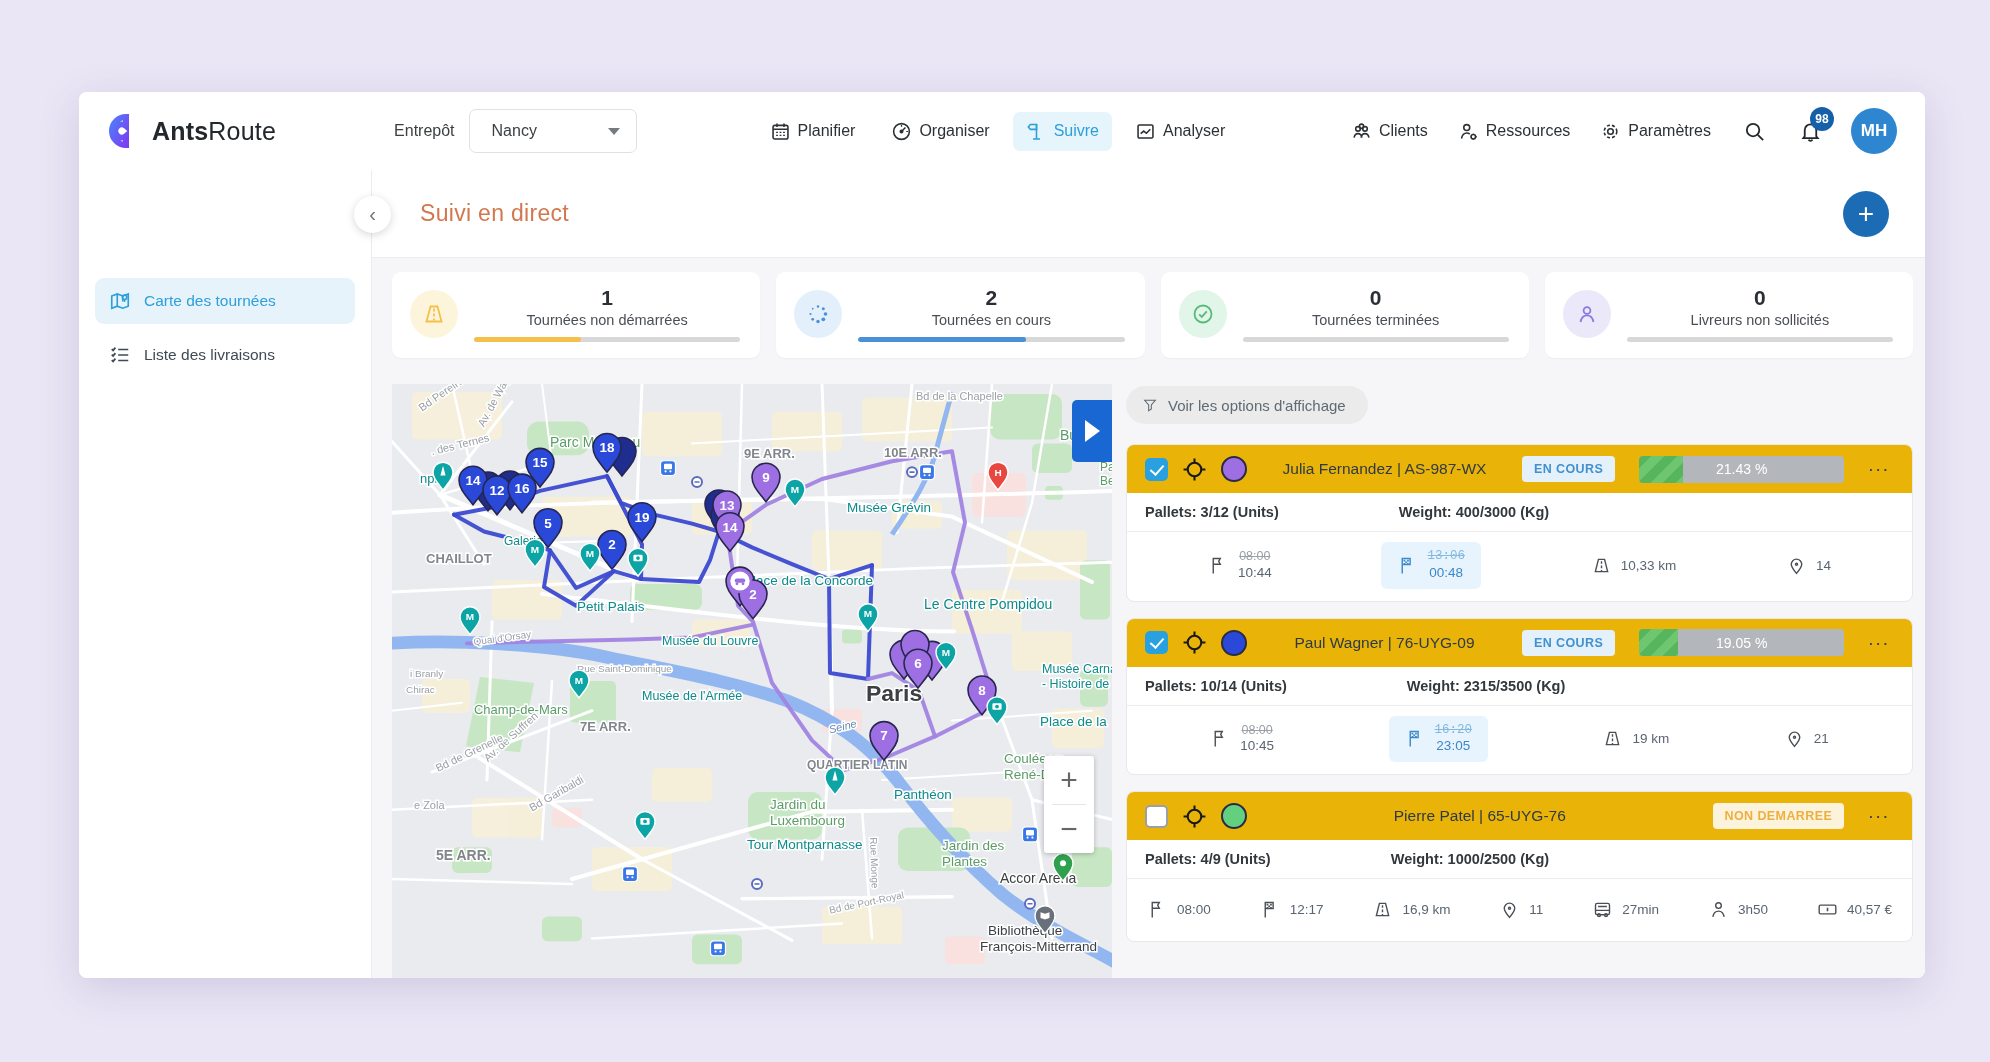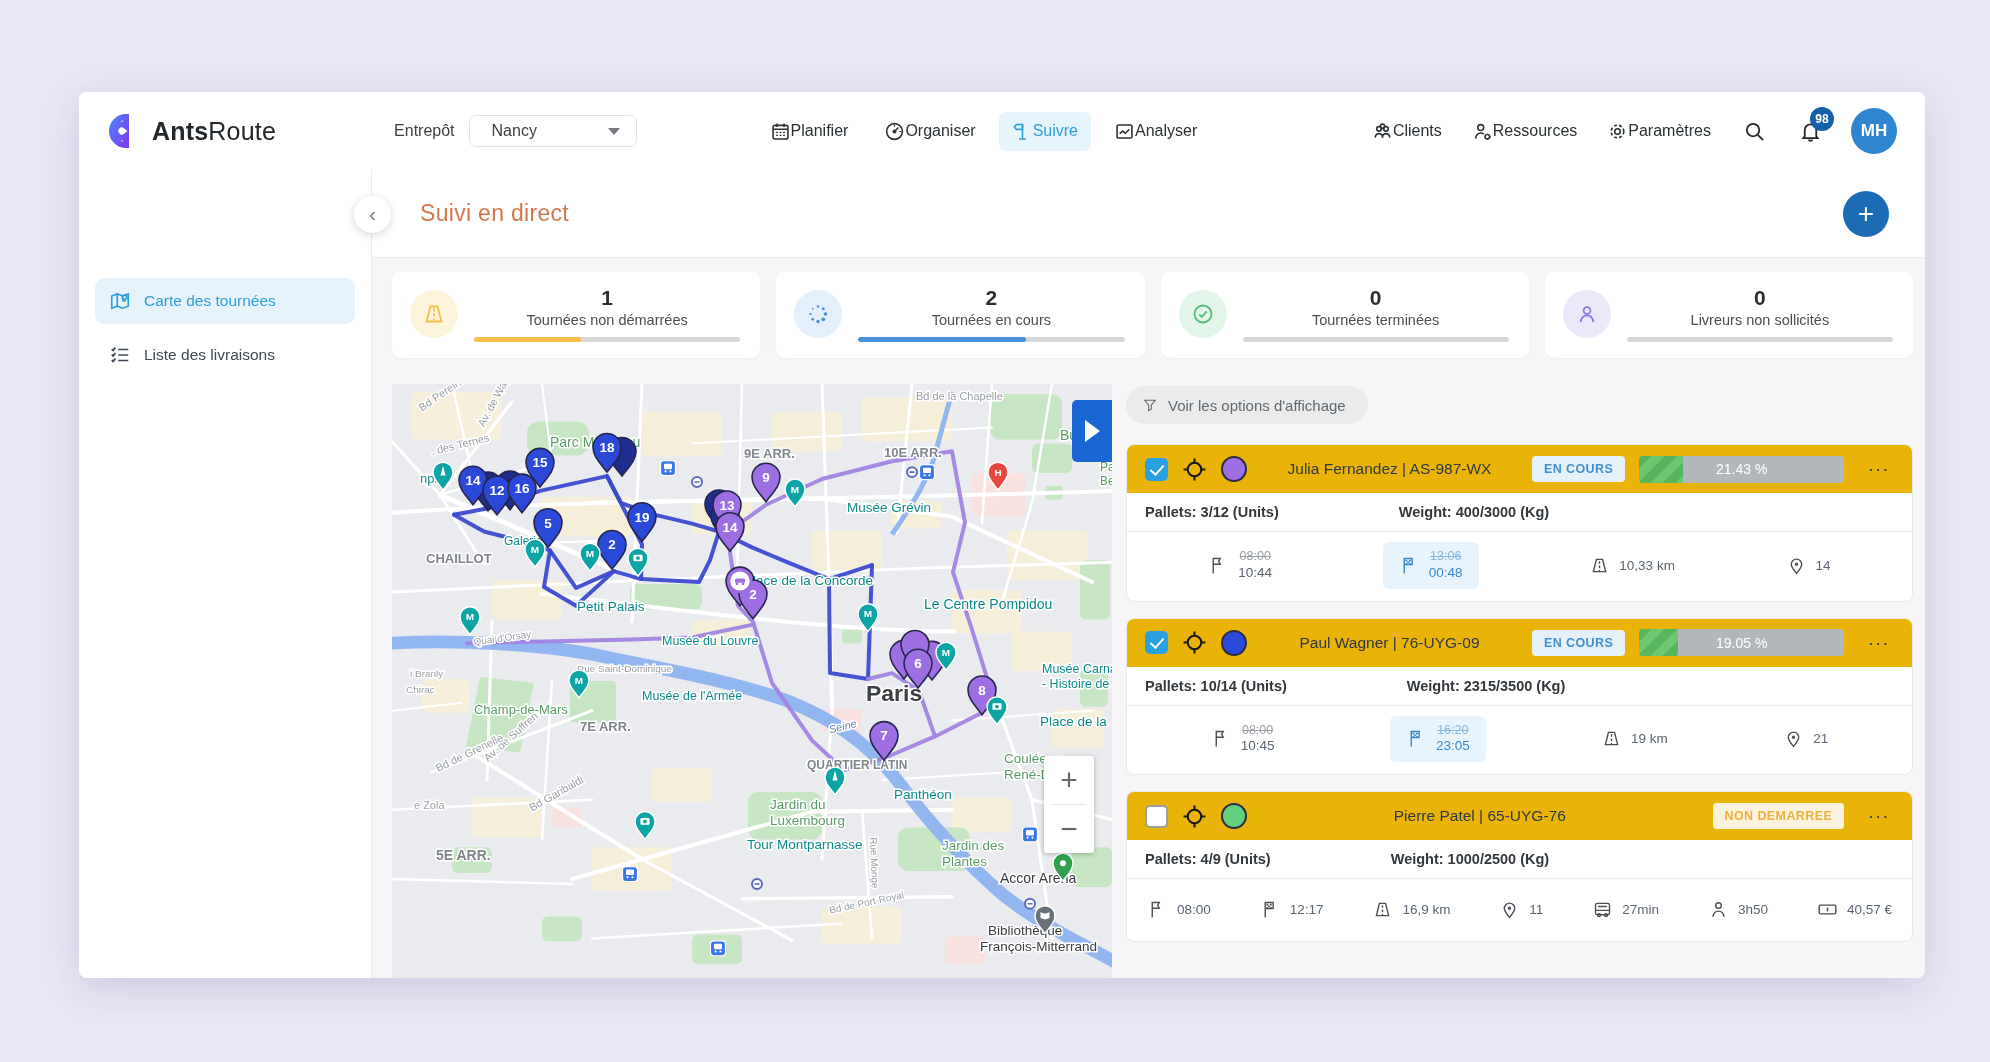--- a/index.html
+++ b/index.html
@@ -10,25 +10,25 @@
 
   
   .navbar { height:78px; display:flex; align-items:center; padding:0 28px 0 30px; background:#fff; position:relative; z-index:5; }
   .brand { display:flex; align-items:center; gap:9px; }
   .brand-logo { width:34px; height:34px; }
   .brand-text { font-size:25px; color:#23282d; letter-spacing:.2px; }
   .brand-text b { font-weight:700; }
   .brand-text span.light { font-weight:300; }
   .warehouse { display:flex; align-items:center; gap:14px; margin-left:118px; }
   .warehouse-label { font-size:16px; color:#3c4043; }
-  .select-box { width:168px; height:32px; border:1px solid #dfe1e5; border-radius:7px; display:flex; align-items:center;
+  .select-box { width:168px; height:44px; border:1px solid #dfe1e5; border-radius:7px; display:flex; align-items:center;
     justify-content:space-between; padding:0 16px 0 22px; font-size:16px; color:#3c4043; background:#fff; cursor:pointer; }
   .caret { width:0; height:0; border-left:6px solid transparent; border-right:6px solid transparent; border-top:7px solid #757a80; }
   .main-nav { display:flex; align-items:center; gap:10px; margin-left:120px; }
-  .nav-item { display:flex; align-items:center; font-size:16px; color:#2b3135; padding:9px 13px; border-radius:7px; cursor:pointer; white-space:nowrap; }
+  .nav-item { display:flex; align-items:center; gap:7px; font-size:16px; color:#2b3135; padding:9px 13px; border-radius:7px; cursor:pointer; white-space:nowrap; }
   .nav-item svg { width:21px; height:21px; stroke:#2b3135; fill:none; stroke-width:1.8; }
   .nav-item.active { background:#e6f4fb; color:#2d9fdb; }
   .nav-item.active svg { stroke:#2d9fdb; }
   .nav-right { display:flex; align-items:center; gap:26px; margin-left:auto; }
   .nav-right .nav-item { padding:6px 2px; }
   .icon-btn { width:30px; height:30px; display:flex; align-items:center; justify-content:center; cursor:pointer; position:relative; }
   .icon-btn svg { width:23px; height:23px; stroke:#23282d; fill:none; stroke-width:1.9; }
   .badge { position:absolute; top:-9px; right:-9px; min-width:24px; height:24px; background:#1660a9; color:#fff;
     border-radius:50%; font-size:12px; font-weight:700; display:flex; align-items:center; justify-content:center; padding:0 4px; }
   .avatar { width:46px; height:46px; border-radius:50%; background:#2e86d1; color:#fff; font-size:17px; font-weight:700;
@@ -84,34 +84,34 @@
   .checkbox { width:23px; height:23px; border-radius:5px; border:2px solid #9aa0a6; background:#fff; flex:none; position:relative; cursor:pointer; }
   .checkbox.checked { background:#29a0e0; border-color:#29a0e0; }
   .checkbox.checked:after { content:""; position:absolute; left:6px; top:2px; width:6px; height:11px; border:solid #fff; border-width:0 2.5px 2.5px 0; transform:rotate(42deg); }
   .crosshair { width:25px; height:25px; flex:none; cursor:pointer; }
   .crosshair svg { width:100%; height:100%; stroke:#17191c; fill:none; stroke-width:2; }
   .color-dot { width:26px; height:26px; border-radius:50%; border:2px solid #2b2b45; flex:none; }
   .driver-name { font-size:15.5px; color:#2e3a45; flex:1; min-width:0; white-space:nowrap; overflow:hidden; }
   .status-badge { font-size:12.5px; font-weight:700; letter-spacing:.4px; padding:6px 12px; border-radius:4px; white-space:nowrap; }
   .status-progress { background:#e4f1fa; color:#4191cf; }
   .status-pending { background:#fcf3dd; color:#efaf3f; }
-  .rc-progress { width:205px; height:27px; border-radius:4px; background:#b3b7bb; position:relative; overflow:hidden; flex:none; }
+  .rc-progress { width:205px; height:27px; border-radius:4px; background:#b3b7bb; position:relative; overflow:hidden; flex:none; margin-left:10px; }
   .rc-progress .fill { position:absolute; left:0; top:0; bottom:0; background:repeating-linear-gradient(135deg,#57b65b 0 9px,#6ec671 9px 18px); }
   .rc-progress .pct { position:absolute; inset:0; display:flex; align-items:center; justify-content:center; color:#fff; font-size:14px; }
   .dots-menu { font-size:19px; color:#3c4043; letter-spacing:2px; padding:0 4px 8px; cursor:pointer; margin-left:6px; }
   .rc-loads { display:flex; gap:120px; padding:11px 18px; border-bottom:1px solid #ececee; font-size:14.5px; color:#33383d;font-weight:bold; }
   .rc-stats { display:flex; align-items:center; justify-content:space-around; padding:10px 26px 12px; min-height:62px; }
   .stat-item { display:flex; align-items:center; gap:9px; color:#5a6572; font-size:13.5px; }
   .stat-item svg { width:21px; height:21px; stroke:#4a4f55; fill:none; stroke-width:1.6; flex:none; }
   .time-pair { display:flex; flex-direction:column; line-height:1.25; }
   .t-old { color:#9aa0a6; text-decoration:line-through; font-size:12.5px; }
   .t-new { color:#5a6572; font-size:13.5px; }
   .finish-box { background:#e8f4fd; border-radius:6px; padding:7px 16px; }
   .finish-box svg { stroke:#3a87c9; }
-  .finish-box .t-old { color:#85b8de; }
+  .finish-box .t-old { color:#85b8de;font-family:Liberation Mono, monospace; }
   .finish-box .t-new { color:#3a87c9; }
 </style>
 </head>
 <body>
 
 <div class="app-window">
 
   <div class="navbar">
     <div class="brand">
       <svg class="brand-logo" viewBox="0 0 34 34">

